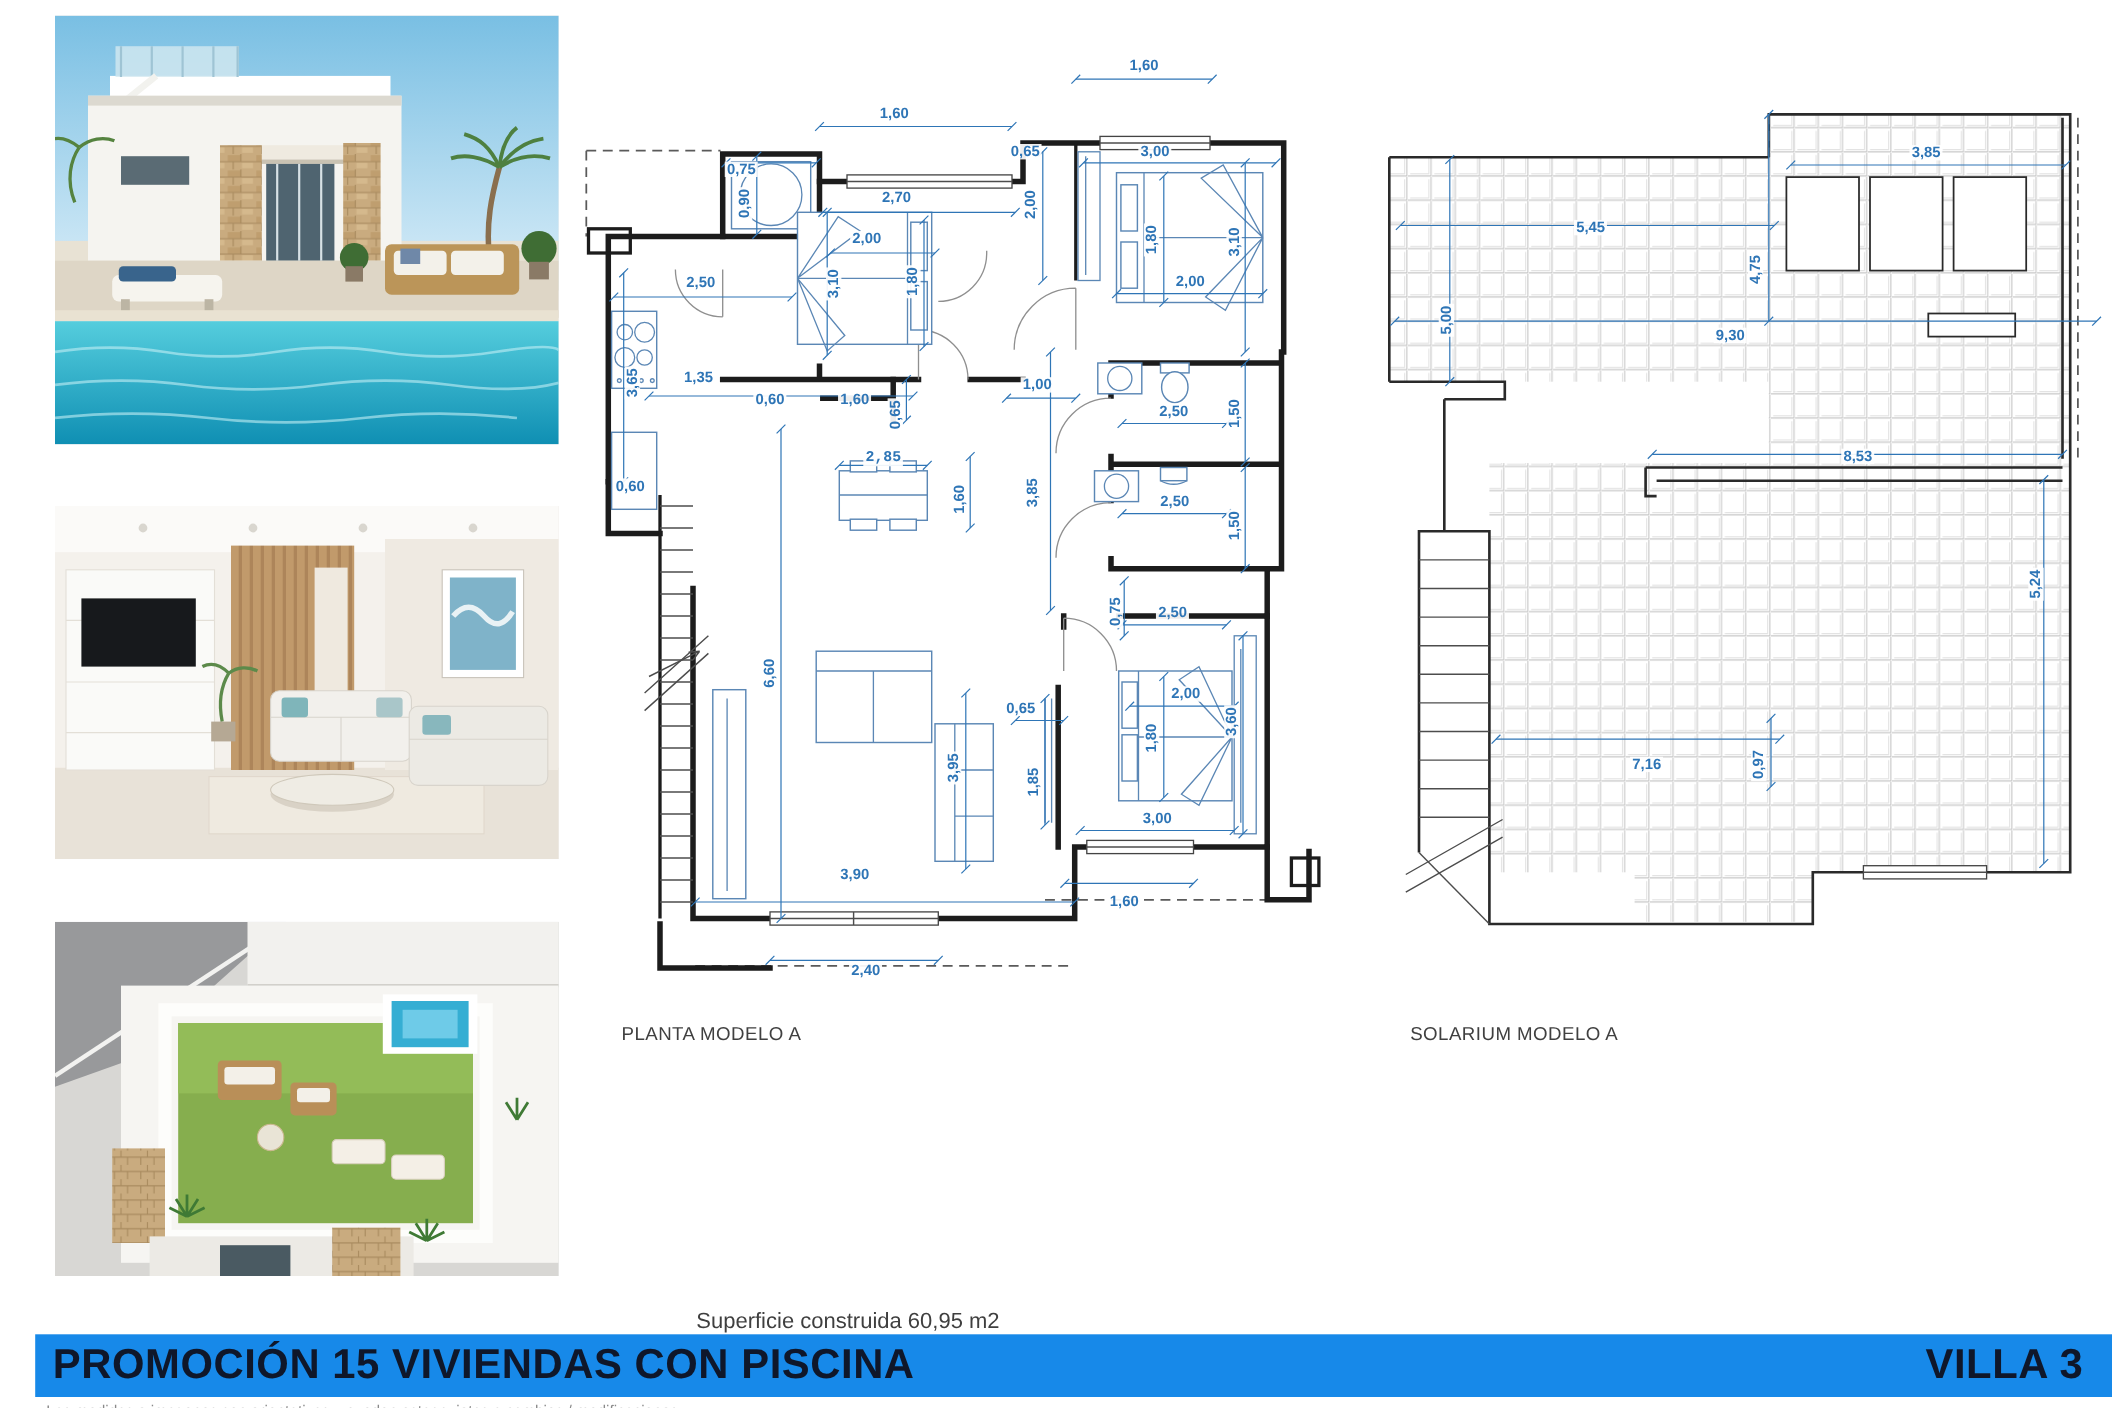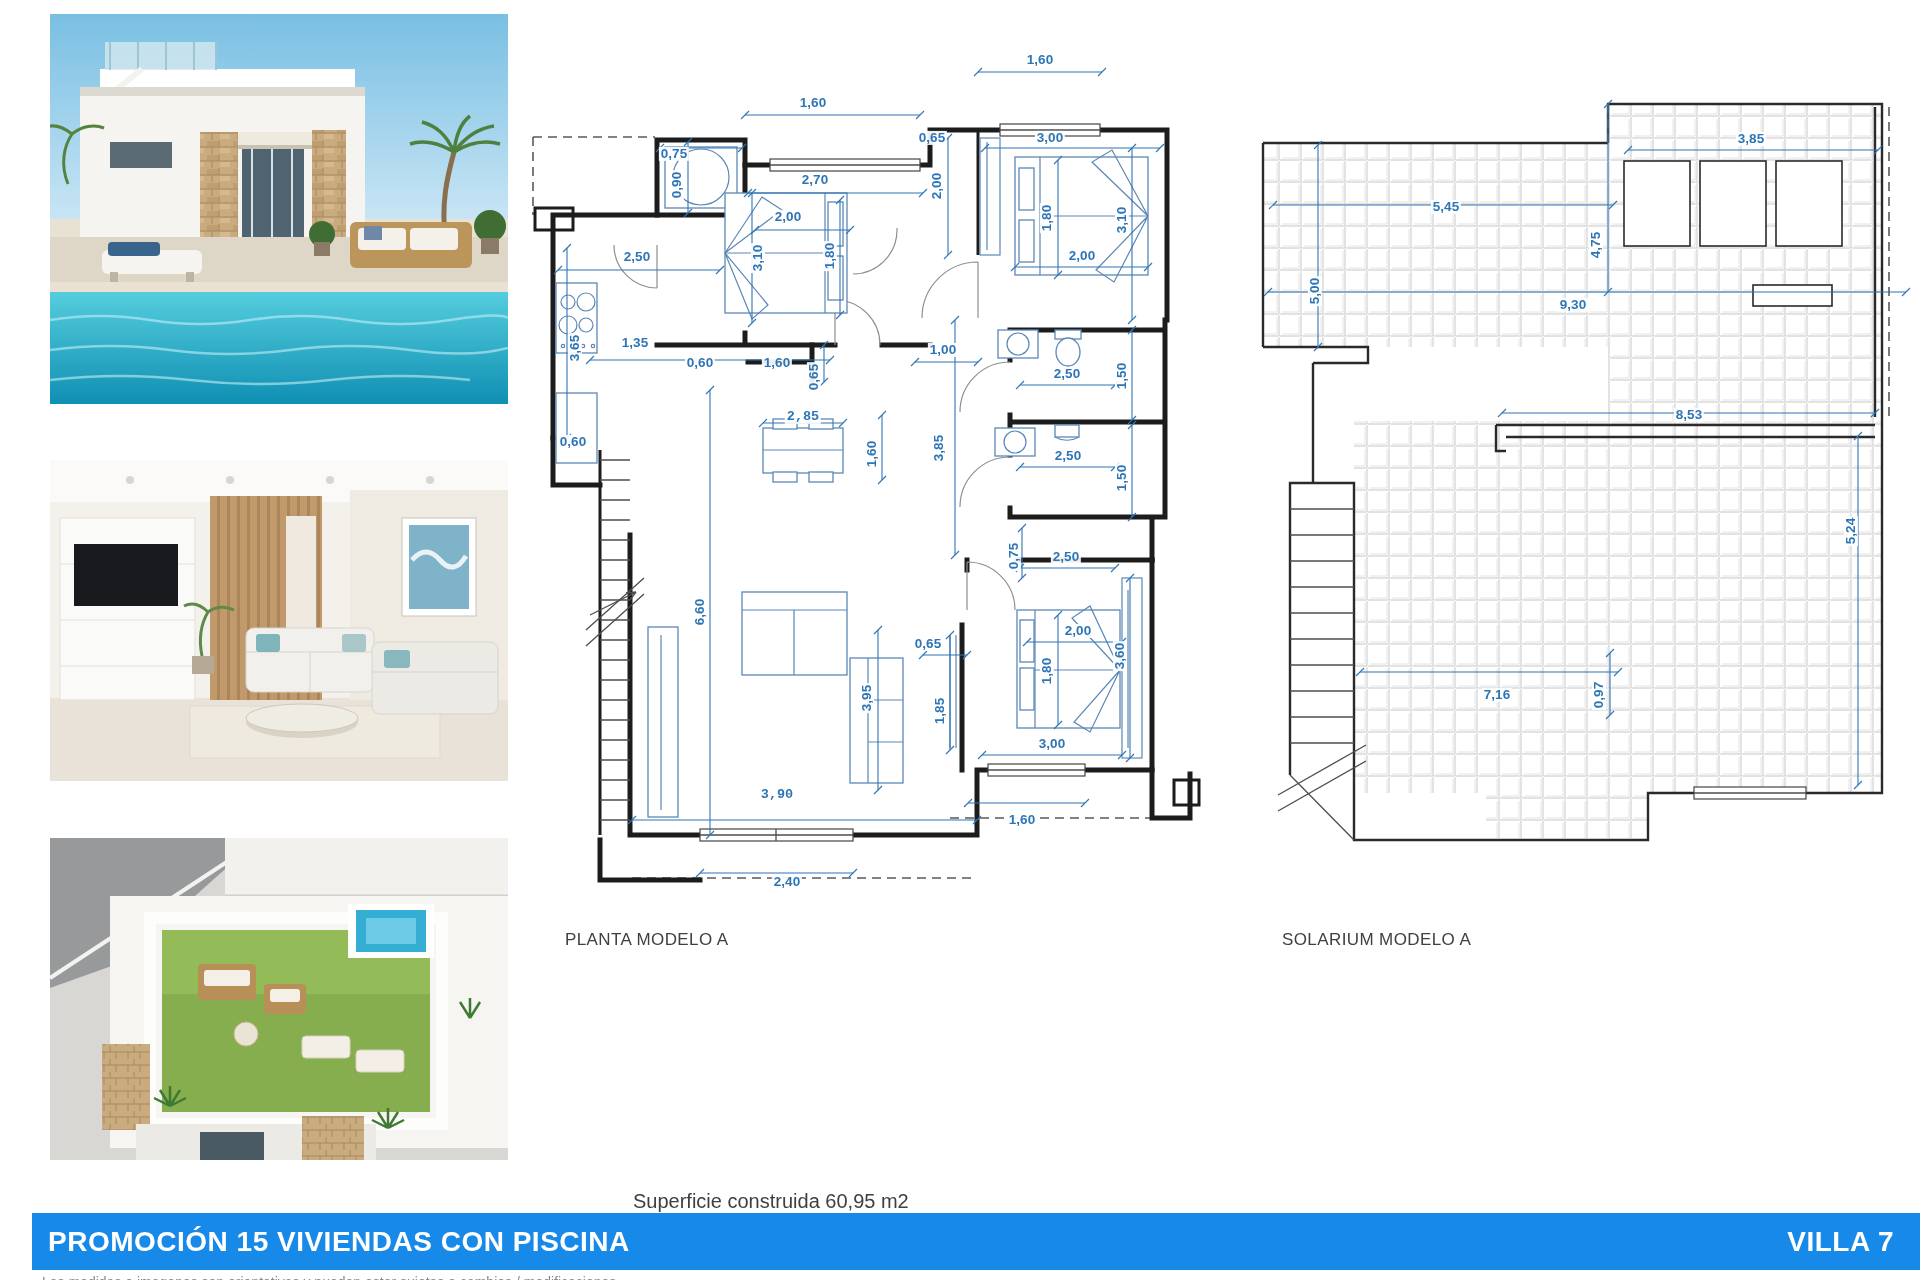--- a/index.html
+++ b/index.html
@@ -22,21 +22,21 @@
   svg .thin{stroke:#4d4d4d;stroke-width:1.3;fill:none;}
   svg .dash{stroke:#5a5a5a;stroke-width:1.6;fill:none;stroke-dasharray:9 6;}
   svg .furn{stroke:#5b87b5;stroke-width:1.3;fill:#fff;}
   svg .furnl{stroke:#5b87b5;stroke-width:1.2;fill:none;}
   svg .door{stroke:#8f8f8f;stroke-width:1.2;fill:none;}
   svg .win{fill:#fff;stroke:#444;stroke-width:1.2;}
   .caption{position:absolute;font-size:17px;color:#404040;letter-spacing:.4px;}
   .superficie{position:absolute;font-size:20px;color:#3f3f3f;}
   .bar{position:absolute;background:var(--bar);display:flex;align-items:center;
        justify-content:space-between;padding:0 26px 0 16px;}
-  .bar span{color:#ffffff;font-weight:bold;font-size:28px;letter-spacing:.5px;white-space:nowrap;}
+  .bar span{color:#0f172a;font-weight:bold;font-size:38px;letter-spacing:.5px;white-space:nowrap;}
   .disclaimer{position:absolute;font-size:14px;color:#8a8a8a;white-space:nowrap;}
 </style>
 </head>
 <body>
 
 <div class="photo" style="left:50px;top:14px;width:458px;height:390px">
   <svg viewBox="0 0 458 390">
     <defs>
       <linearGradient id="sky" x1="0" y1="0" x2="0" y2="1">
         <stop offset="0" stop-color="#79bfe3"></stop>
@@ -450,21 +450,21 @@
       <span class="dim-label" style="left: 536px; top: 527px;">2,50</span>
       <span class="dim-label vert" style="left: 170px; top: 582px;">6,60</span>
       <span class="dim-label vert" style="left: 337px; top: 668px;">3,95</span>
       <span class="dim-label" style="left: 398px; top: 614px;">0,65</span>
       <span class="dim-label vert" style="left: 410px; top: 681px;">1,85</span>
       <span class="dim-label" style="left: 548px; top: 601px;">2,00</span>
       <span class="dim-label vert" style="left: 517px; top: 641px;">1,80</span>
       <span class="dim-label vert" style="left: 590px; top: 626px;">3,60</span>
       <span class="dim-label" style="left: 522px; top: 714px;">3,00</span>
       <span class="dim-label" style="left: 492px; top: 790px;">1,60</span>
-      <span class="dim-label" style="left: 247px; top: 765px; font-family: Liberation Mono, monospace;">3,90</span>
+      <span class="dim-label" style="left: 247px; top: 765px;">3,90</span>
       <span class="dim-label" style="left: 257px; top: 852px;">2,40</span>
     </div>
 </div>
 
 <div class="plan" style="left:1258px;top:95px;width:660px;height:775px">
   <svg viewBox="0 0 660 775">
     <defs>
       <pattern id="tiles" width="22" height="22" patternUnits="userSpaceOnUse">
         <path d="M21 0 V21 H0" fill="none" stroke="#c7c7c7" stroke-width="1"></path>
         <path d="M19 2 V19 H2" fill="none" stroke="#e3e3e3" stroke-width="1"></path>
@@ -539,16 +539,16 @@
     </div>
 </div>
 
 <div class="caption" style="left:565px;top:930px">PLANTA MODELO A</div>
 <div class="caption" style="left:1282px;top:930px">SOLARIUM MODELO A</div>
 
 <div class="superficie" style="left:633px;top:1190px">Superficie construida 60,95 m2</div>
 
 <div class="bar" style="left:32px;top:1213px;width:1888px;height:57px">
   <span>PROMOCIÓN 15 VIVIENDAS CON PISCINA</span>
-  <span>VILLA 7</span>
+  <span>VILLA 3</span>
 </div>
 
 <div class="disclaimer" style="left:42px;top:1274px">Las medidas e imagenes son orientativas y pueden estar sujetas a cambios / modificaciones</div>
 
 </body></html>

